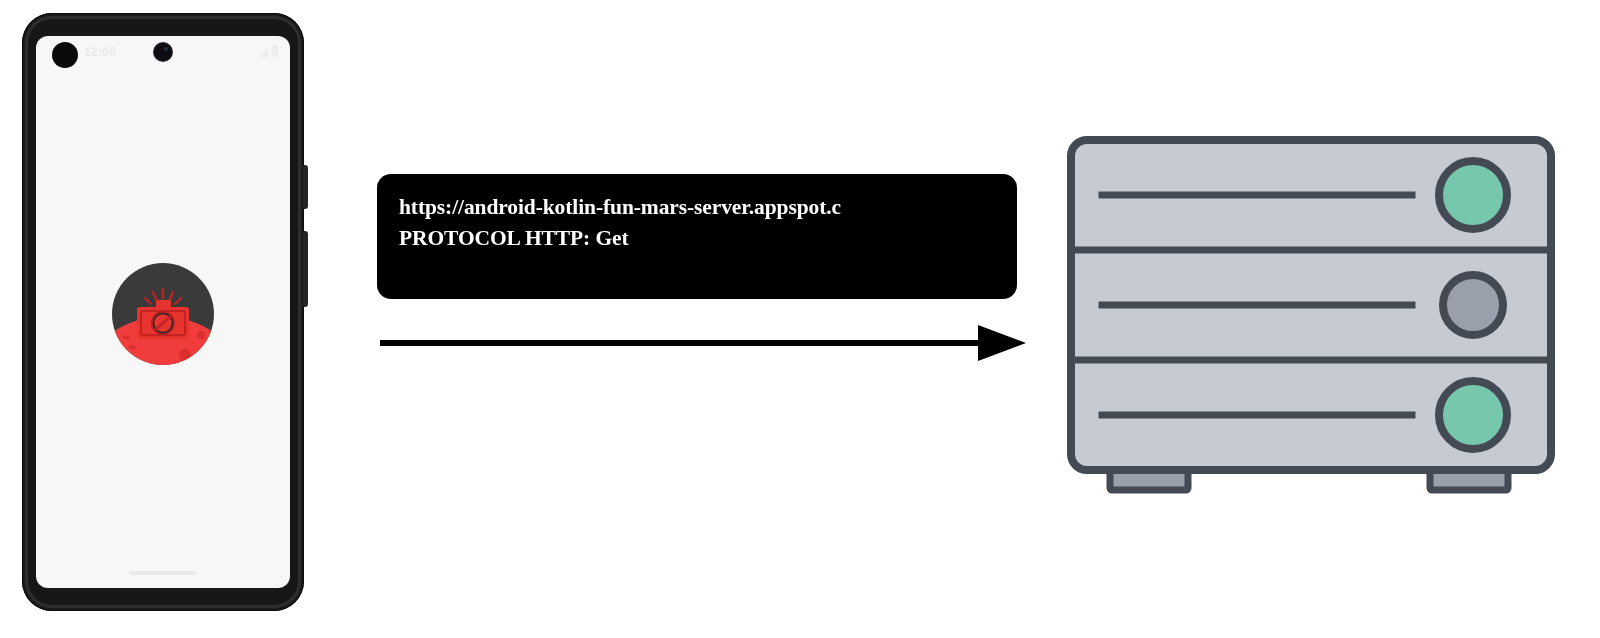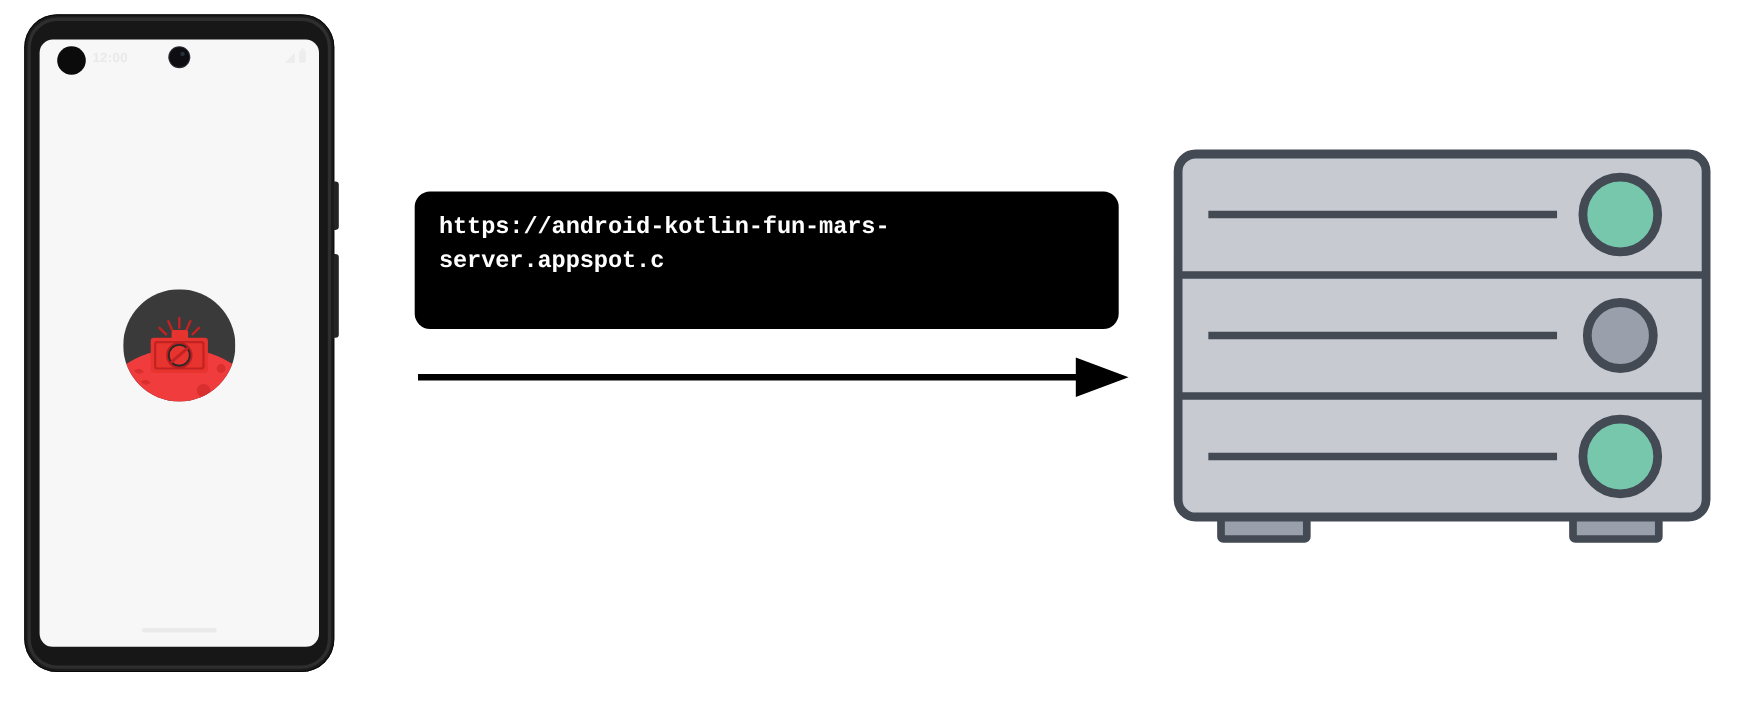--- a/index.html
+++ b/index.html
@@ -153,21 +153,21 @@
     left: 377px;
     top: 174px;
     width: 640px;
     height: 125px;
     background: #000000;
     border-radius: 14px;
     padding: 18px 22px;
   }
   .tooltip-line {
     color: #ffffff;
-    font-family: Liberation Mono, monospace;
+    font-family: Liberation Serif, serif;
     font-weight: bold;
     font-size: 21.5px;
     line-height: 31px;
     white-space: pre-wrap;
     letter-spacing: -0.1px;
   }
 
   
   #request-arrow {
     position: absolute;
@@ -245,20 +245,21 @@
           <path d="M44 66 L58 54" stroke="#c32222" stroke-width="2.6" stroke-linecap="round"></path>
         </g>
       </svg>
 
       <div class="nav-gesture-bar"></div>
     </div>
   </div>
 
   <div id="request-tooltip">
     <div class="tooltip-line">https://android-kotlin-fun-mars-server.appspot.c</div>
+    <div class="tooltip-line">PROTOCOL HTTP: Get</div>
   </div>
 
   <svg id="request-arrow" viewBox="0 0 650 42">
     <line x1="2" y1="21" x2="608" y2="21" stroke="#000000" stroke-width="6"></line>
     <polygon points="600,3 648,21 600,39" fill="#000000"></polygon>
   </svg>
 
   <svg id="server-graphic" viewBox="0 0 496 375">
 
     <g>

